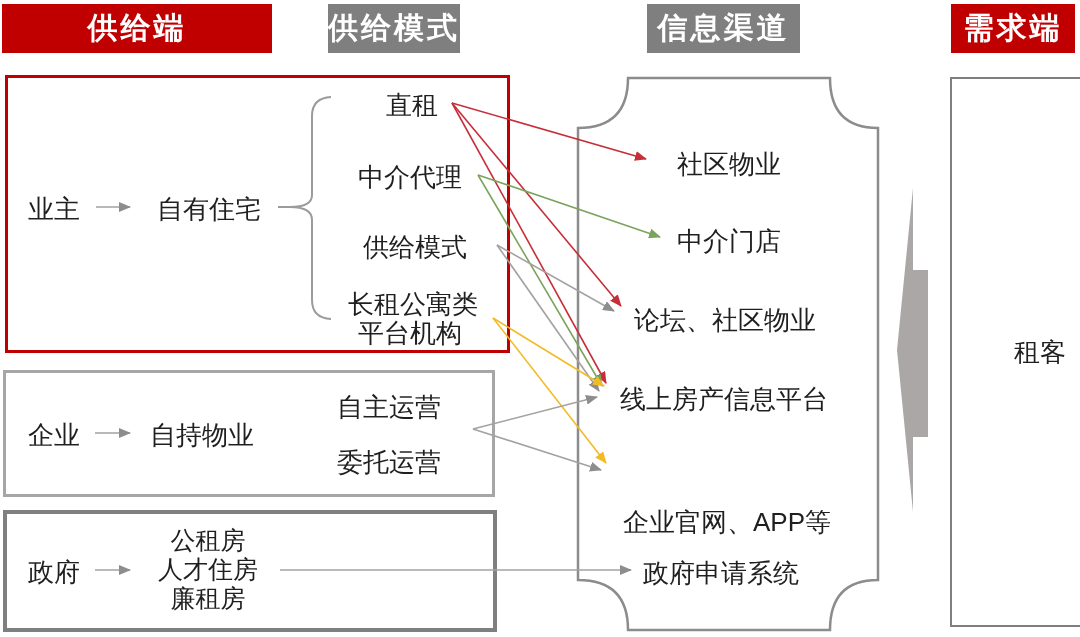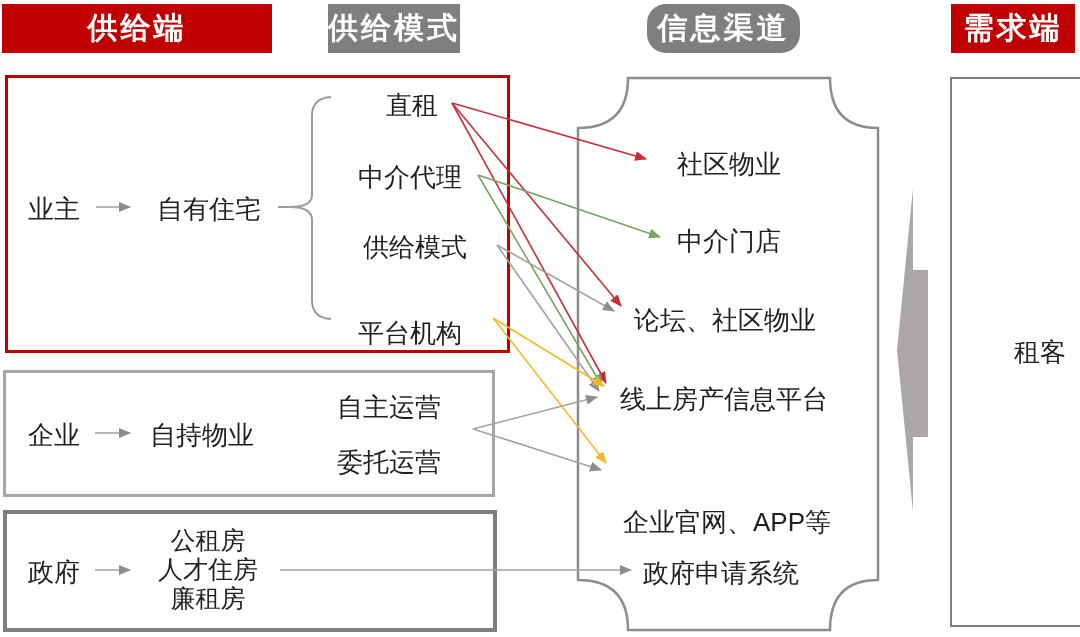--- a/index.html
+++ b/index.html
@@ -19,21 +19,21 @@
   .lbl-c{transform:translateX(-50%);}
   svg.layer{position:absolute;left:0;top:0;width:1080px;height:637px;pointer-events:none;}
 </style>
 </head>
 <body>
 
 <div id="stage">
 
   <div class="hdr hdr-red" style="left:2px;width:270px;">供给端</div>
   <div class="hdr hdr-gray" style="left:328px;width:132px;">供给模式</div>
-  <div class="hdr hdr-gray" style="left:647px;width:153px;border-radius:19px;">信息渠道</div>
+  <div class="hdr hdr-gray" style="left:647px;width:153px;">信息渠道</div>
   <div class="hdr hdr-red" style="left:951px;width:124px;">需求端</div>
 
   <div class="box" style="left:5px;top:75px;width:499px;height:272px;border:3px solid var(--red);"></div>
   <div class="box" style="left:3px;top:370px;width:486px;height:121px;border:3px solid var(--border-light);"></div>
   <div class="box" style="left:3px;top:510px;width:486px;height:114px;border:4px solid var(--border-dark);"></div>
 
   <div class="box" style="left:950px;top:77px;width:118px;height:546px;border:2px solid var(--border-dark);
        display:flex;align-items:center;justify-content:center;font-size:26px;padding-left:29px;">
     <span>租客</span>
   </div>
@@ -42,20 +42,21 @@
     <path d="M 578 128 Q 628 128 628 78 L 830 78 Q 830 128 878 128 L 878 580 Q 830 580 830 630 L 628 630 Q 628 580 578 580 Z" fill="none" stroke="#8C8C8C" stroke-width="2.5"></path>
     <path d="M 278 207 L 290 207 M 331 97 Q 312 98 312 116 L 312 195 Q 312 207 290 207 Q 312 207 312 220 L 312 300 Q 312 318 331 319" fill="none" stroke="#9B9B9B" stroke-width="2"></path>
     <polygon points="897,350 913,188 913,270 928,270 928,437 913,437 913,512" fill="var(--big-arrow)"></polygon>
   </svg>
 
   <div class="lbl" style="left:28px;top:192px;">业主</div>
   <div class="lbl" style="left:157px;top:192px;">自有住宅</div>
   <div class="lbl lbl-c" style="left:412px;top:88px;text-align:center;">直租</div>
   <div class="lbl lbl-c" style="left:410px;top:160px;">中介代理</div>
   <div class="lbl lbl-c" style="left:415px;top:230px;">供给模式</div>
+  <div class="lbl lbl-c" style="left:413px;top:287px;">长租公寓类</div>
   <div class="lbl lbl-c" style="left:410px;top:316px;">平台机构</div>
 
   <div class="lbl" style="left:28px;top:418px;">企业</div>
   <div class="lbl" style="left:150px;top:418px;">自持物业</div>
   <div class="lbl" style="left:337px;top:390px;">自主运营</div>
   <div class="lbl" style="left:337px;top:445px;">委托运营</div>
 
   <div class="lbl" style="left:28px;top:555px;">政府</div>
   <div class="lbl" style="left:148px;top:526px;width:120px;text-align:center;white-space:normal;line-height:29px;font-size:25px;">
     <div>公租房</div>

